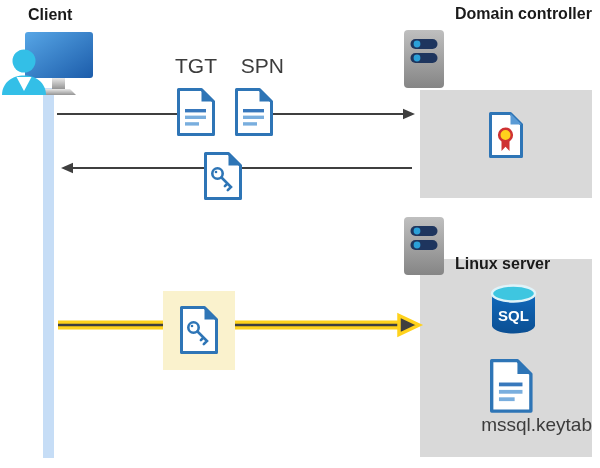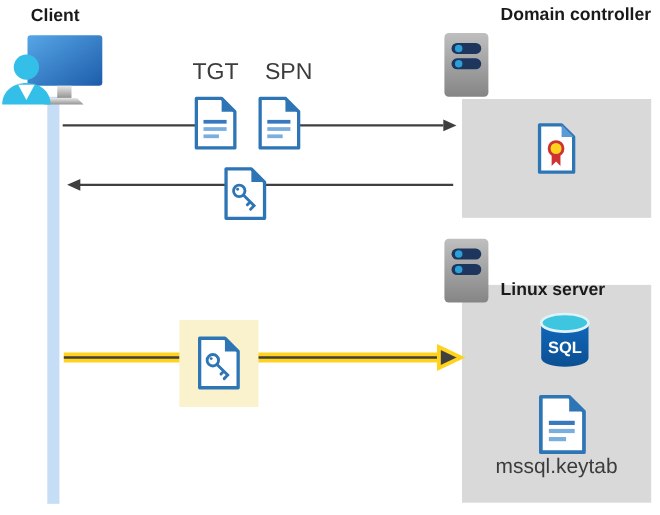--- a/index.html
+++ b/index.html
@@ -9,21 +9,21 @@
   }
   #stage svg{position:absolute;left:0;top:0;}
   .lbl{position:absolute;color:var(--text-dark,#1a1a1a);}
   .lbl-bold{font-weight:700;font-size:16px;line-height:23px;}
   .lbl-plain{font-weight:400;font-size:21px;color:var(--text-gray,#3c3c3c);}
   .client-label{left:28px;top:3px;}
   .tgt-label{left:166px;top:54px;width:60px;text-align:center;}
   .spn-label{left:224px;top:54px;width:60px;text-align:right;}
   .dc-label{left:455px;top:2px;width:142px;}
   .linux-label{left:455px;top:231px;width:142px;margin-top:21px;}
-  .keytab-label{left:420px;top:414px;width:172px;text-align:center;font-weight:400;
+  .keytab-label{left:420px;top:414px;width:172px;text-align:right;font-weight:400;
     font-size:19px;color:var(--text-gray,#3c3c3c);}
 </style>
 </head>
 <body>
 
 <div id="stage">
 
   <svg width="600" height="468" viewBox="0 0 600 468">
     <defs>
       <linearGradient id="gMon" x1="0" y1="0" x2="1" y2="1">

